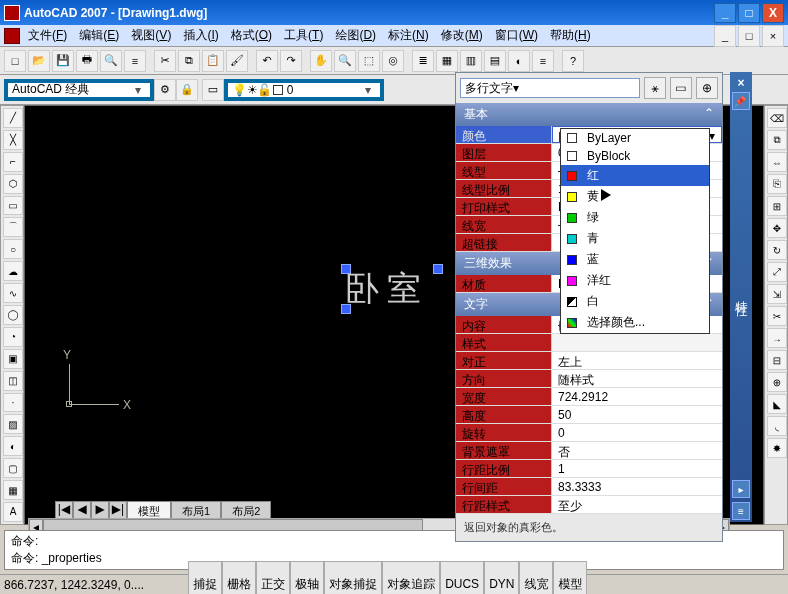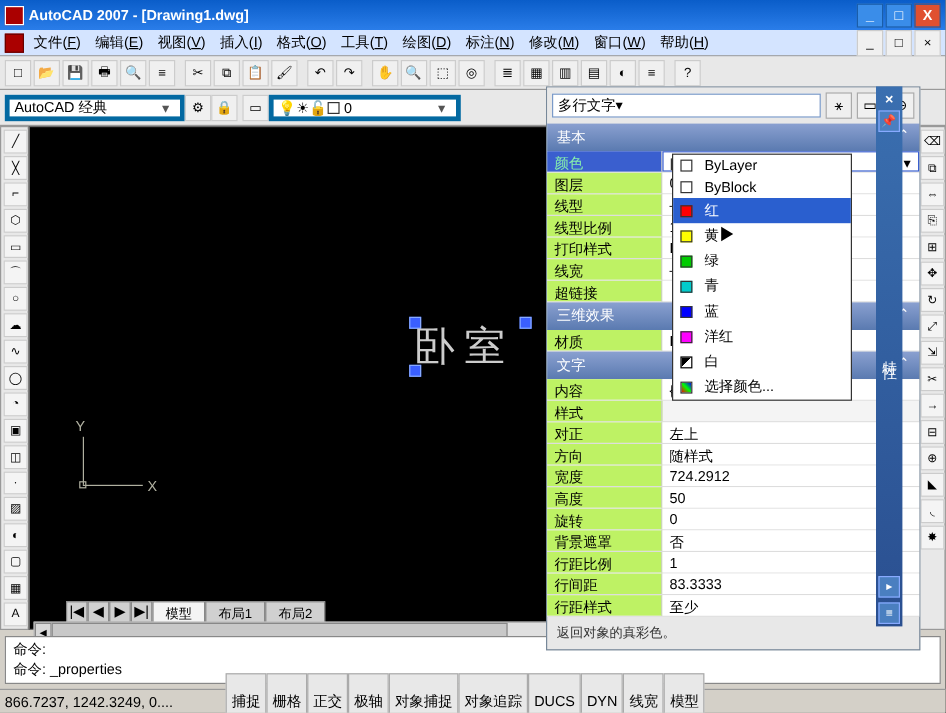--- a/index.html
+++ b/index.html
@@ -24,29 +24,29 @@
 .ltbtn { width:20px; height:20px; border:1px solid #ccc; background:#f4f4f4; font-size:10px; display:flex; align-items:center; justify-content:center; }
 .canvas { flex:1; background:#000000; position:relative; border:1px solid #666; }
 .ucs { position:absolute; left:36px; bottom:60px; color:#b0b0a0; font-size:12px; }
 .mtext { position:absolute; left:320px; top:160px; color:#ccc; font-size:34px; font-family:"FangSong","SimSun"; letter-spacing:8px; }
 .grip { position:absolute; width:10px; height:10px; background:#3a5fff; border:1px solid #8af; }
 .tabs { position:absolute; left:30px; bottom:2px; display:flex; }
 .tab { background:#d0d0d0; border:1px solid #888; padding:2px 10px; font-size:11px; }
 .tab.active { background:#f4f4f4; }
 .tabnav { display:flex; }
 .tabnav .tb { width:18px; height:18px; border:1px solid #888; background:#d0d0d0; text-align:center; }
-.prop-panel { position:absolute; left:455px; top:72px; width:312px; background:#e8e8e8; border:1px solid #789; z-index:5; }
+.prop-panel { position:absolute; left:455px; top:72px; width:268px; background:#e8e8e8; border:1px solid #789; z-index:5; }
 .prop-head { background:#e8e8e8; padding:4px; display:flex; align-items:center; gap:4px; }
 .prop-head .sel { flex:1; background:#fff; border:1px solid #7a9ac9; height:20px; padding:0 4px; display:flex; align-items:center; }
 .prop-hbtn { width:22px; height:22px; border:1px solid #aaa; background:#f0f0f0; display:flex; align-items:center; justify-content:center; }
 .section-h { background:linear-gradient(#8aa0d0,#5a7ab0); color:#fff; padding:3px 8px; display:flex; }
 .section-h .exp { margin-left:auto; }
 .prow { display:flex; background:#f4f4f4; border-bottom:1px solid #ddd; height:18px; }
-.prow .lbl { width:96px; background:#bef264; padding:2px 6px; border-right:1px solid #ccc; }
-.prow .lbl.sel { background:#3a5fcf; color:#86efac; }
+.prow .lbl { width:96px; background:#b91c1c; padding:2px 6px; border-right:1px solid #ccc; }
+.prow .lbl.sel { background:#3a5fcf; color:#e5e5e5; }
 .prow .val { flex:1; padding:2px 6px; background:#fff; }
 .prow .val.sel { background:#fff; border:1px solid #3a5fcf; }
 .swatch { display:inline-block; width:10px; height:10px; border:1px solid #333; vertical-align:middle; margin-right:4px; }
 .color-dd { position:absolute; left:560px; top:128px; width:150px; background:#fff; border:1px solid #333; z-index:10; }
 .citem { padding:2px 6px; display:flex; align-items:center; gap:6px; }
 .citem.hl { background:#2a5fcf; color:#fff; }
 .cursor { position:absolute; left:260px; top:100px; width:12px; height:16px; z-index:11; }
 .cursor::before { content:""; position:absolute; left:0; top:0; border:6px solid transparent; border-left:10px solid #000; }
 .prop-tip { padding:6px 8px; font-size:11px; color:#333; }
 .prop-side { position:absolute; right:36px; top:72px; width:22px; height:450px; background:linear-gradient(#3a6fb0,#2a4f90); display:flex; flex-direction:column; align-items:center; color:#fff; z-index:6; }

